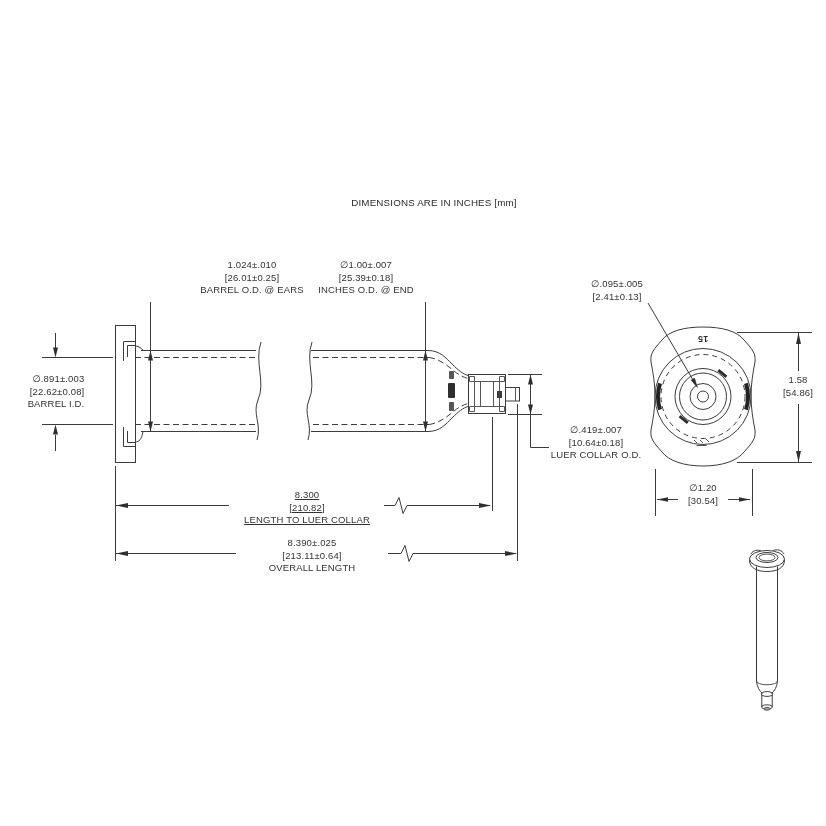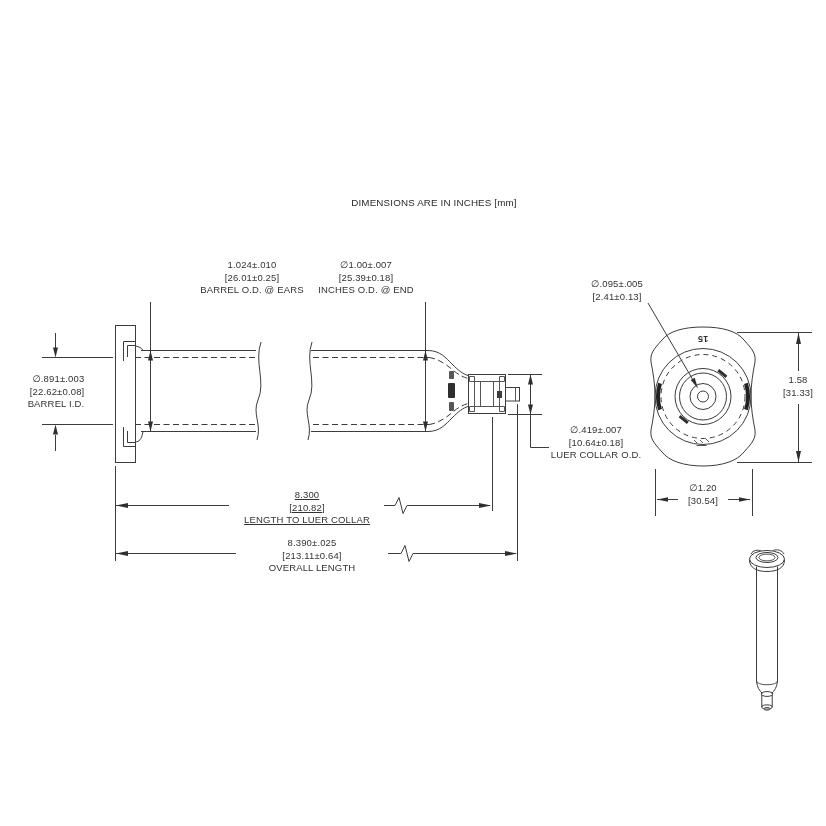--- a/index.html
+++ b/index.html
@@ -168,21 +168,21 @@
 </div>
 
 <div class="lbl" style="left:312px;top:537px;">
   <div class="bg">8.390±.025</div>
   <div class="bg">[213.11±0.64]</div>
   <div class="bg">OVERALL LENGTH</div>
 </div>
 
 <div class="lbl" style="left:798px;top:374px;">
   <div>1.58</div>
-  <div>[31.33]</div>
+  <div>[54.86]</div>
 </div>
 
 <div class="lbl" style="left:703px;top:482px;">
   <div class="bg">∅1.20</div>
   <div class="bg">[30.54]</div>
 </div>
 
 <div class="lbl rot" style="left:703px;top:332px;">15</div>
 
 </div>

